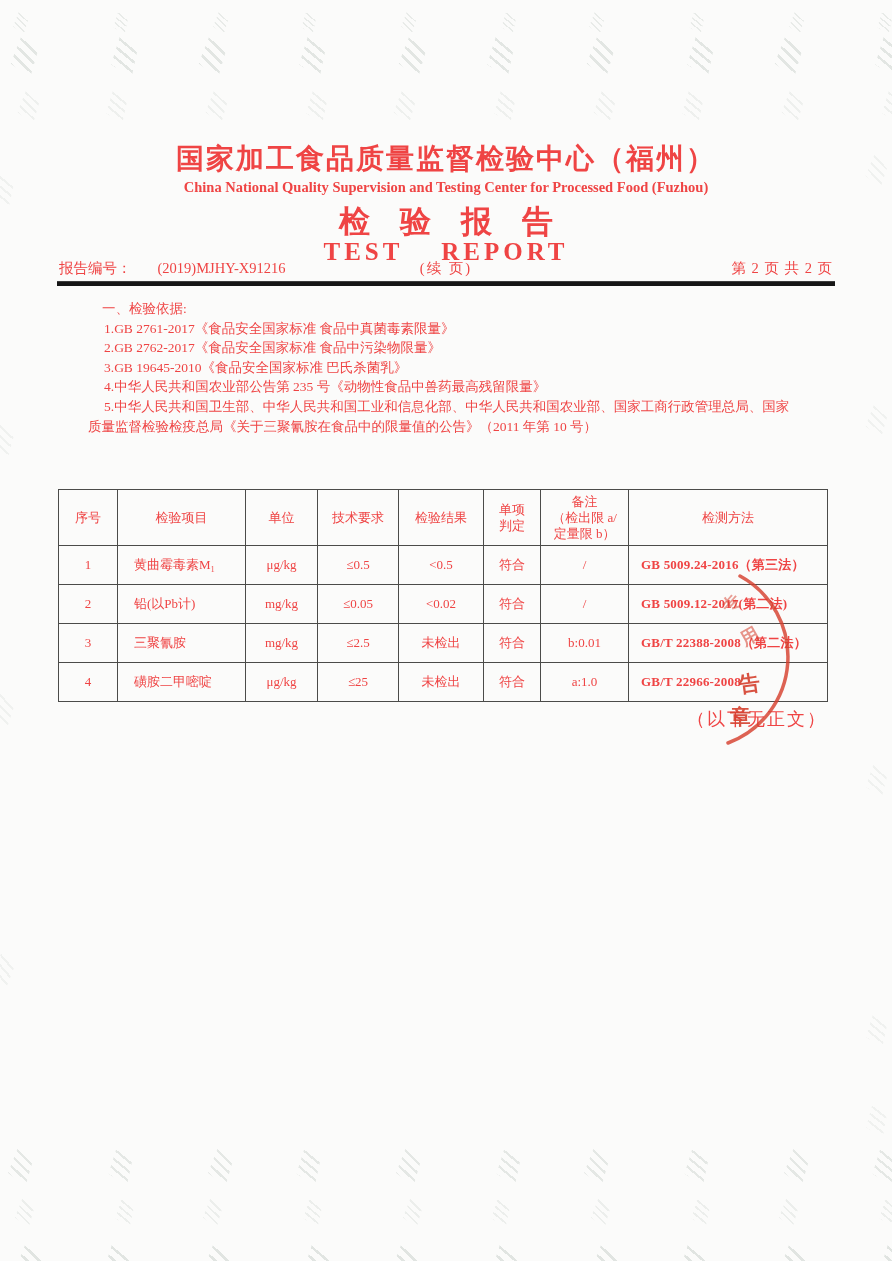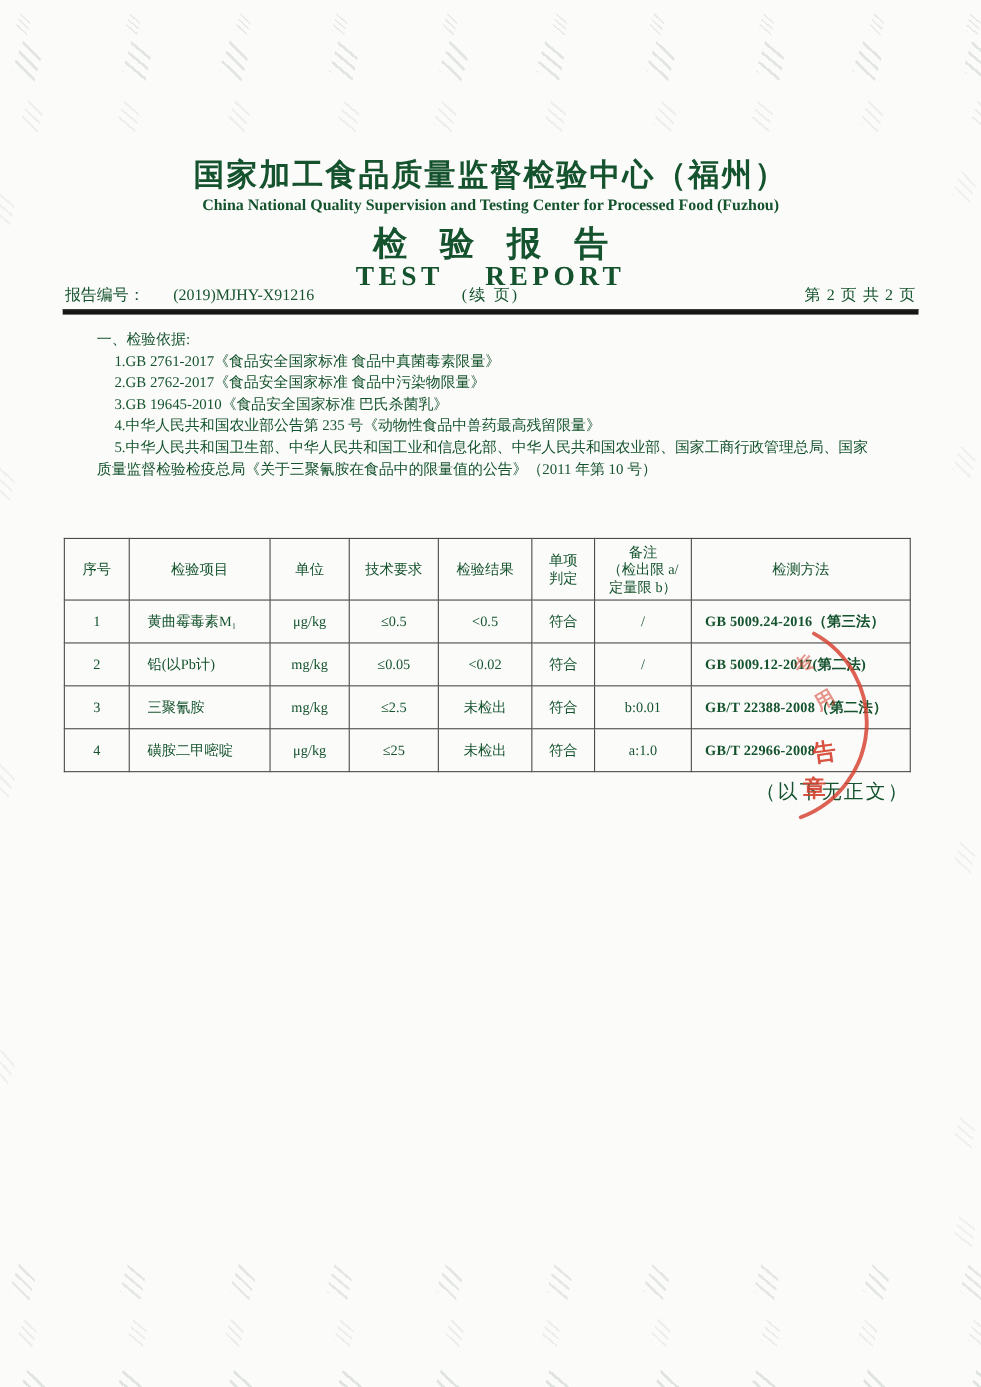--- a/index.html
+++ b/index.html
@@ -1,20 +1,20 @@
 <!DOCTYPE html>
 <html><head>
 <meta charset="utf-8">
 <style>
   html,body{margin:0;padding:0;background:#e9e9e9;}
   .page{
     position:relative;width:892px;height:1261px;margin:0 auto;
     background:#fbfbfa;overflow:hidden;
     font-family:"Liberation Serif","DejaVu Serif",serif;
-    color:#14532d;
+    color:#ef4444;
   }
   
   .wm{
     position:absolute;width:30px;height:42px;pointer-events:none;
     background:repeating-linear-gradient(50deg,#3f5a49 0 2.5px,transparent 2.5px 8.5px);
     clip-path:polygon(45% 0,100% 30%,60% 100%,0 62%);
   }
   
   .header{position:absolute;left:57px;top:0;width:778px;text-align:center;}
   .cn-title{position:absolute;left:0;top:140px;width:100%;
@@ -28,21 +28,21 @@
   .meta{position:absolute;left:0;top:259px;width:100%;height:22px;font-size:14.5px;}
   .meta .no{position:absolute;left:2px;top:0;}
   .meta .no .val{margin-left:26px;}
   .meta .cont{position:absolute;left:0;top:0;width:100%;text-align:center;letter-spacing:2px;}
   .meta .pg{position:absolute;right:2px;top:0;letter-spacing:1px;}
   .rule{position:absolute;left:0;top:281px;width:100%;height:4px;
     background:#161616;border-top:1px solid #3c3c3c;}
   
   .basis{position:absolute;left:88px;top:299px;width:712px;
     font-size:13.5px;line-height:19.6px;}
-  .sec-title{}
+  .sec-title{margin-left:14px;}
   .basis-item{text-indent:16px;padding-left:0;}
   
   table.results{
     position:absolute;left:58px;top:489px;width:769px;
     border-collapse:collapse;table-layout:fixed;
     font-size:13px;
   }
   table.results th,table.results td{
     border:1.4px solid #4b4b49;text-align:center;vertical-align:middle;
     padding:2px 3px;font-weight:normal;white-space:pre-line;line-height:16px;

